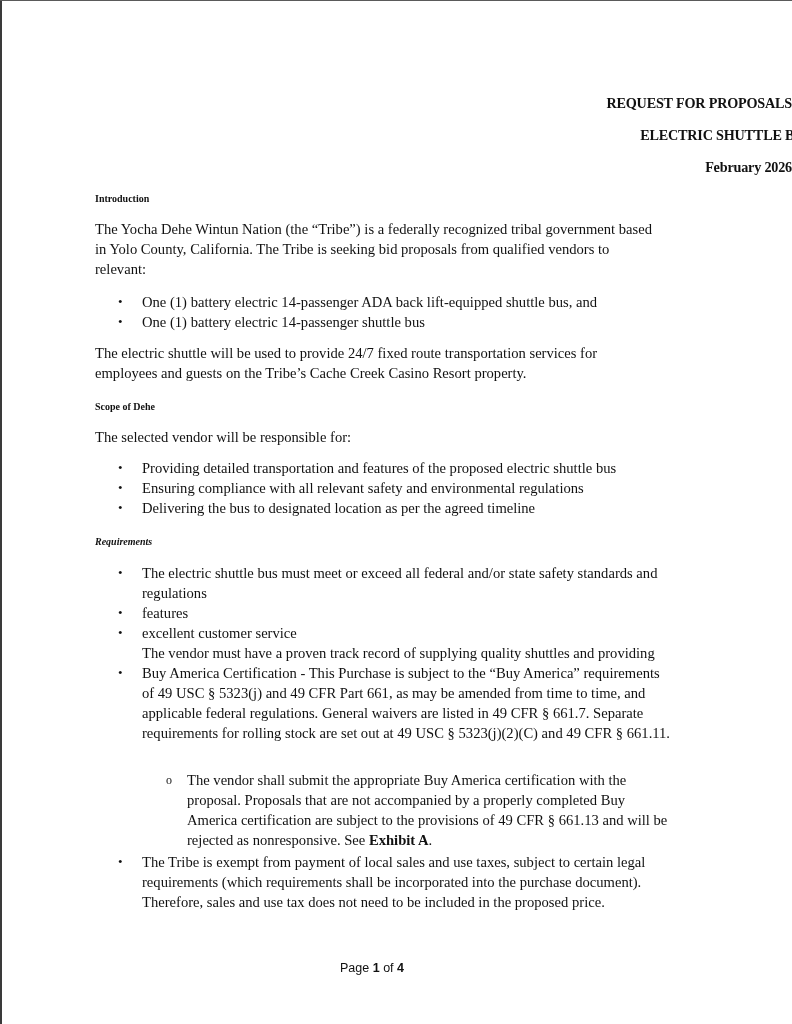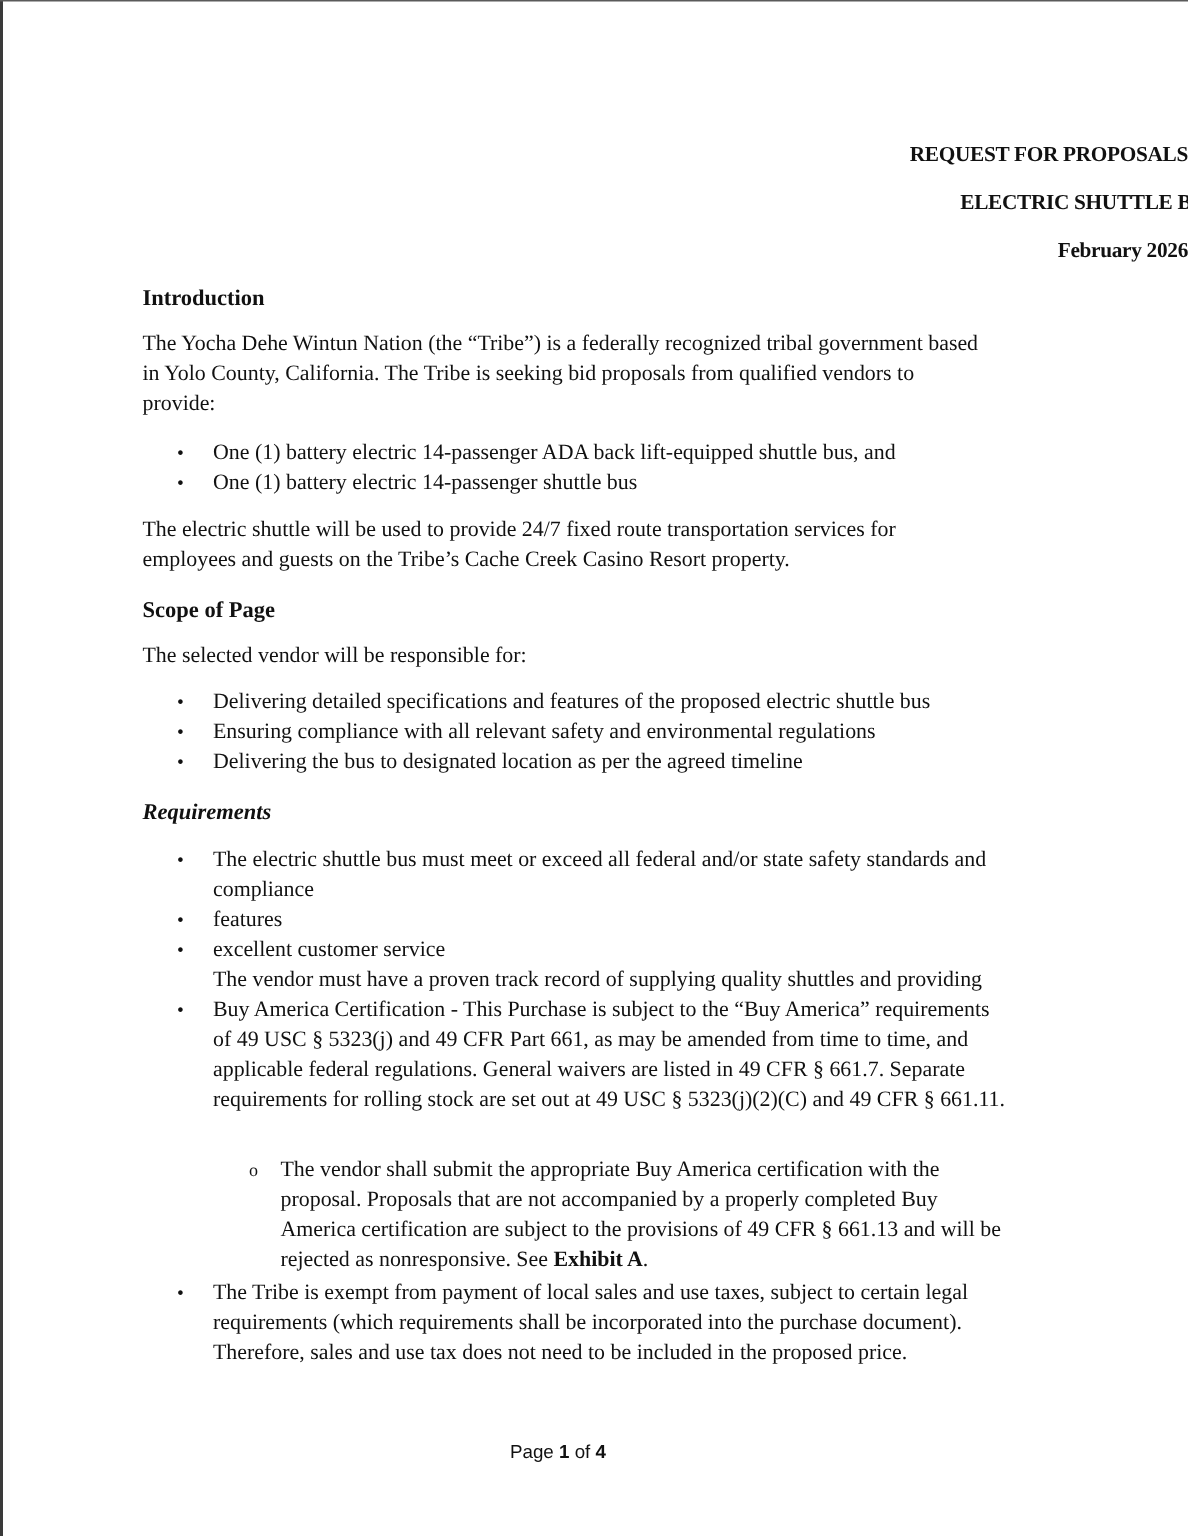--- a/index.html
+++ b/index.html
@@ -6,21 +6,21 @@
   body {
     width: 792px; height: 1024px; overflow: hidden;
     background: #ffffff; position: relative;
     font-family: "Liberation Serif", "DejaVu Serif", serif;
     color: #111111;
   }
   .page-border-left { position: absolute; left: 0; top: 0; width: 2px; height: 1024px; background: #3a3a3a; }
   .page-border-top { position: absolute; left: 0; top: 0; width: 792px; height: 1px; background: #5a5a5a; }
   .content { position: absolute; left: 95px; top: 0; width: 615px; font-size: 14.6px; line-height: 20px; }
   .title { position: absolute; left: 0; width: 792px; text-align: right; font-weight: bold; font-size: 14.2px; letter-spacing: -0.2px; }
-  .heading { position: absolute; font-weight: bold; font-size: 15px; }
+  .heading { position: absolute; font-weight: bold; font-size: 10px; }
   .para { position: absolute; width: 615px; }
   .ul { position: absolute; left: 0; width: 615px; margin: 0; padding: 0; list-style: none; }
   .ul li { position: relative; padding-left: 47px; }
   .ul li .bullet { position: absolute; left: 23px; top: 0; font-size: 13px; }
   .sub { position: relative; padding-left: 92px; margin: 0; list-style: none; }
   .sub .bullet-o { position: absolute; left: 71px; top: 0; font-size: 12px; }
   .footer { position: absolute; top: 961px; left: 0; width: 744px; text-align: center; font-family: "Liberation Sans", "DejaVu Sans", sans-serif; font-size: 12.5px; color: #111; }
   .footer b { font-weight: bold; }
 </style>
 </head>
@@ -33,49 +33,49 @@
 <div class="title" style="top:127px;padding-left:20px;">ELECTRIC SHUTTLE BUS</div>
 <div class="title" style="top:159px;">February 2026</div>
 
 <div class="content">
 
   <div class="heading" style="top:189px;">Introduction</div>
 
   <div class="para" style="top:219px;">
     <div>The Yocha Dehe Wintun Nation (the “Tribe”) is a federally recognized tribal government based</div>
     <div>in Yolo County, California. The Tribe is seeking bid proposals from qualified vendors to</div>
-    <div>provide:</div>
+    <div>relevant:</div>
   </div>
 
   <ul class="ul" style="top:292px;">
     <li><span class="bullet">•</span><span>One (1) battery electric 14-passenger ADA back lift-equipped shuttle bus, and</span></li>
     <li><span class="bullet">•</span><span>One (1) battery electric 14-passenger shuttle bus</span></li>
   </ul>
 
   <div class="para" style="top:343px;">
     <div>The electric shuttle will be used to provide 24/7 fixed route transportation services for</div>
     <div>employees and guests on the Tribe’s Cache Creek Casino Resort property.</div>
   </div>
 
-  <div class="heading" style="top:397px;">Scope of Page</div>
+  <div class="heading" style="top:397px;">Scope of Dehe</div>
   <div class="para" style="top:427px;">The selected vendor will be responsible for:</div>
 
   <ul class="ul" style="top:458px;">
-    <li><span class="bullet">•</span><span>Delivering detailed specifications and features of the proposed electric shuttle bus</span></li>
+    <li><span class="bullet">•</span><span>Providing detailed transportation and features of the proposed electric shuttle bus</span></li>
     <li><span class="bullet">•</span><span>Ensuring compliance with all relevant safety and environmental regulations</span></li>
     <li><span class="bullet">•</span><span>Delivering the bus to designated location as per the agreed timeline</span></li>
   </ul>
 
   <div class="heading" style="top:532px;font-style:italic;">Requirements</div>
 
   <ul class="ul" style="top:563px;">
     <li>
         <span class="bullet">•</span>
       <div>The electric shuttle bus must meet or exceed all federal and/or state safety standards and</div>
-      <div>compliance</div>
+      <div>regulations</div>
     </li>
     <li>
         <span class="bullet">•</span>
       <div>features</div>
     </li>
     <li>
         <span class="bullet">•</span>
       <div>excellent customer service</div>
       <div>The vendor must have a proven track record of supplying quality shuttles and providing</div>
     </li>

